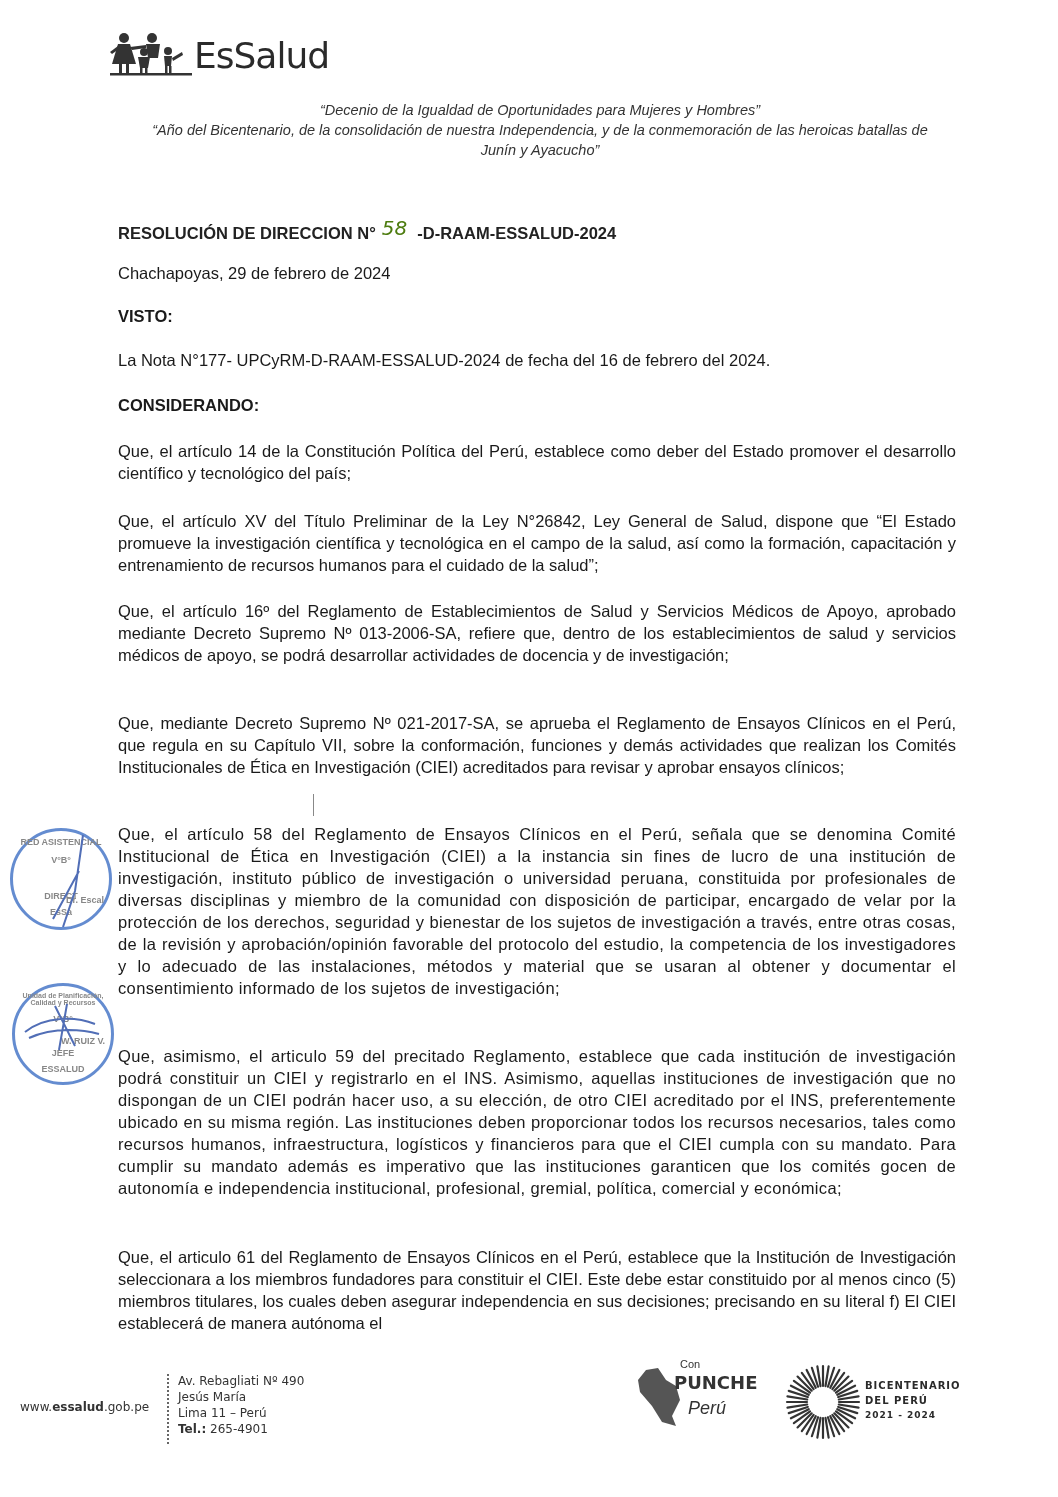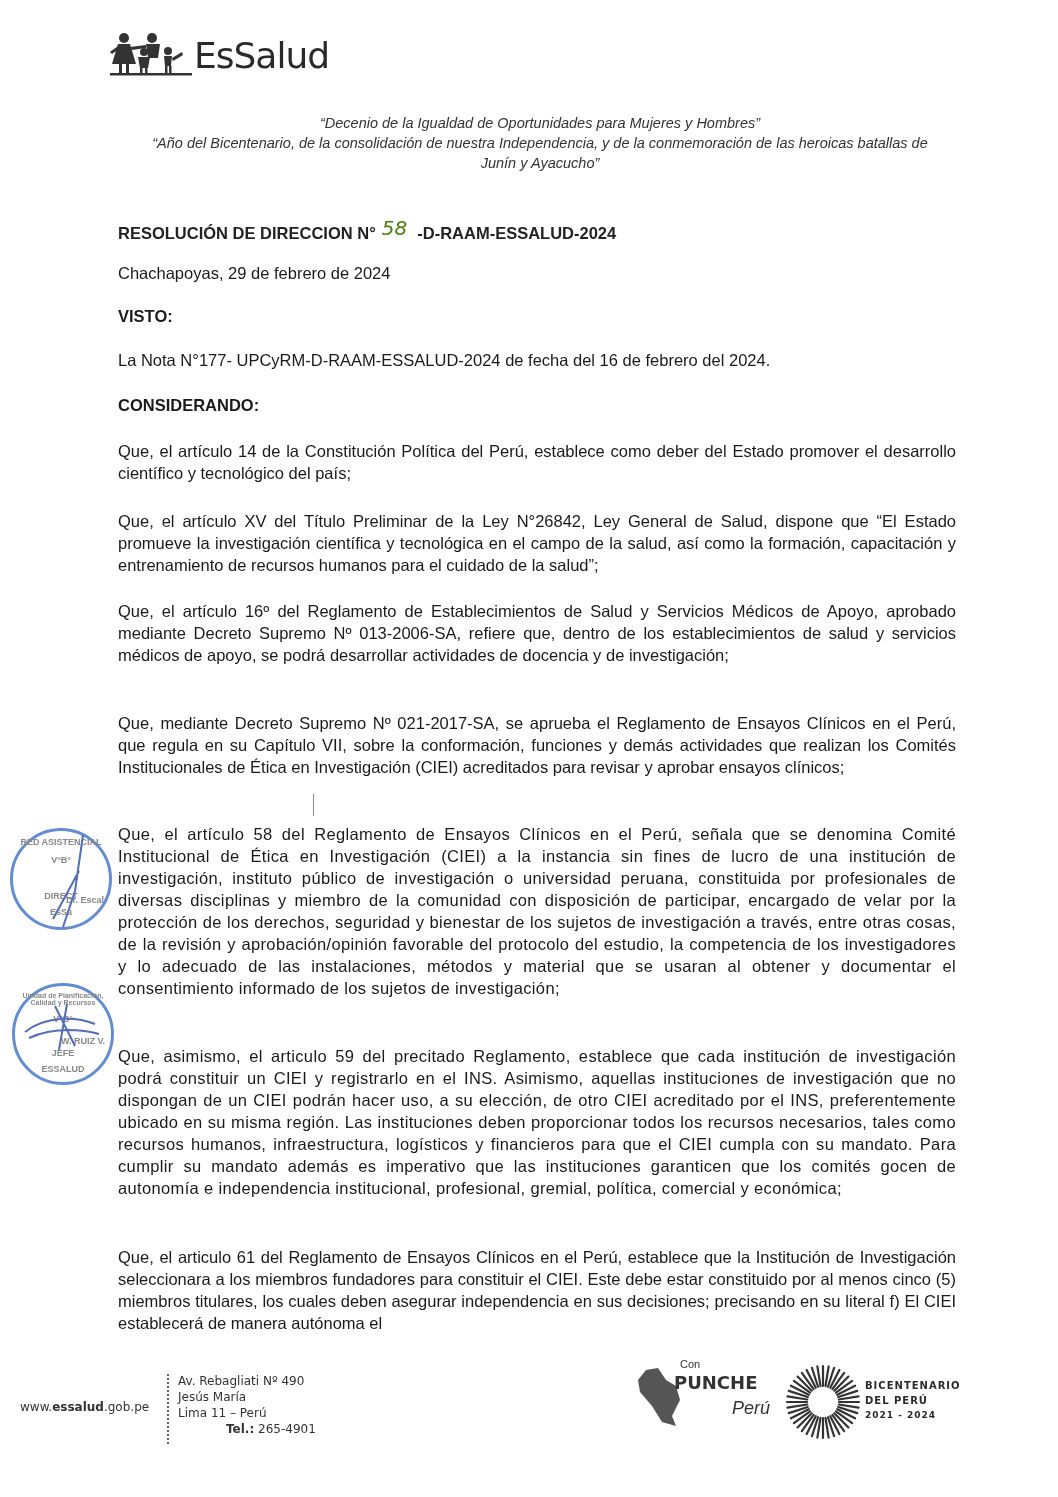--- a/index.html
+++ b/index.html
@@ -3,37 +3,37 @@
   <meta charset="utf-8">
   <style>
     html, body { margin: 0; padding: 0; background: #ffffff; }
     body {
       width: 1058px; height: 1497px; position: relative; overflow: hidden;
       font-family: "Liberation Sans", sans-serif; color: #1a1a1a;
     }
     .logo { position: absolute; left: 110px; top: 26px; height: 50px; display: flex; align-items: flex-end; }
     .logo-figures { width: 82px; height: 44px; }
     .logo-text { font-family: "DejaVu Sans", sans-serif; font-size: 36px; color: #2a2a2a; letter-spacing: -1px; margin-left: 2px; line-height: 40px; }
-    .mottos { position: absolute; left: 140px; width: 800px; top: 100px; text-align: center; font-style: italic; font-size: 14.5px; line-height: 20px; color: #333; margin-top: 13px; }
+    .mottos { position: absolute; left: 140px; width: 800px; top: 100px; text-align: center; font-style: italic; font-size: 14.5px; line-height: 20px; color: #333; }
     .res-title { position: absolute; left: 118px; top: 220px; font-weight: bold; font-size: 16.5px; color: #222; white-space: nowrap; }
     .res-number { font-family: "DejaVu Sans", sans-serif; font-weight: normal; font-style: italic; color: #4d7c0f; font-size: 20px; margin: 0 10px 0 6px; position: relative; top: -4px; }
     .place-date { position: absolute; left: 118px; top: 264px; font-size: 16.5px; }
     .visto-h { position: absolute; left: 118px; top: 307px; font-weight: bold; font-size: 16.5px; }
     .visto-b { position: absolute; left: 118px; top: 351px; font-size: 16.5px; }
     .consid-h { position: absolute; left: 118px; top: 396px; font-weight: bold; font-size: 16.5px; }
     .para { position: absolute; left: 118px; width: 838px; font-size: 16.5px; line-height: 22px; text-align: justify; color: #1a1a1a; }
     .para.wide { font-family: "Liberation Sans", sans-serif; letter-spacing: 0.35px; }
     .stamp { position: absolute; border-radius: 50%; border: 3px solid #4a78c8; color: #737373; opacity: 0.85; }
     .stamp1 { left: 10px; top: 828px; width: 96px; height: 96px; }
     .stamp2 { left: 12px; top: 983px; width: 96px; height: 96px; }
     .stamp-text { position: absolute; left: 0; right: 0; text-align: center; font-size: 9px; font-weight: bold; }
     .footer-url { position: absolute; left: 20px; top: 1400px; font-family: "DejaVu Sans", sans-serif; font-size: 12px; color: #333; }
     .footer-sep { position: absolute; left: 167px; top: 1374px; height: 70px; border-left: 2px dotted #666; }
     .footer-addr { position: absolute; left: 178px; top: 1373px; font-family: "DejaVu Sans", sans-serif; font-size: 12px; line-height: 16px; color: #333; }
-    .footer-addr .b { font-weight: bold; margin-left: 48px; }
+    .footer-addr .b { font-weight: bold; }
     .punche { position: absolute; left: 636px; top: 1358px; width: 125px; height: 80px; }
     .bicent-logo { position: absolute; left: 783px; top: 1362px; width: 80px; height: 80px; }
     .bicent-text { position: absolute; left: 865px; top: 1378px; font-family: "DejaVu Sans", sans-serif; font-size: 10px; line-height: 15px; font-weight: bold; color: #2a2a2a; letter-spacing: 1px; }
     .bicent-text .yr { font-size: 9px; }
     .mark { position: absolute; left: 313px; top: 794px; width: 1px; height: 22px; background: #888; }
   </style>
 </head>
 <body>
 
 <div class="logo">
@@ -116,21 +116,21 @@
   <div>Lima 11 – Perú</div>
   <div><span class="b">Tel.:</span><span> 265-4901</span></div>
 </div>
 
 <div class="punche">
   <svg style="position:absolute;left:0;top:8px;width:48px;height:62px;" viewBox="0 0 48 62">
     <path d="M10 4 L22 2 L30 14 L40 20 L44 34 L36 50 L40 60 L26 56 L16 40 L4 26 L2 14 Z" fill="#555"></path>
   </svg>
   <div style="position:absolute;left:44px;top:0;font-size:11px;color:#333;">Con</div>
   <div style="position:absolute;left:38px;top:14px;font-size:18px;font-weight:bold;color:#333;font-family:'DejaVu Sans',sans-serif;">PUNCHE</div>
-  <div style="position:absolute;left:52px;top:40px;font-size:18px;font-style:italic;color:#333;margin-left:44px;">Perú</div>
+  <div style="position:absolute;left:52px;top:40px;font-size:18px;font-style:italic;color:#333;">Perú</div>
 </div>
 
 <svg class="bicent-logo" id="bicent-svg" viewBox="0 0 80 80">
     <line x1="56" y1="40" x2="76" y2="40" stroke="#333" stroke-width="2.2" stroke-linecap="round"></line>
     <line x1="55.803013449522204" y1="42.50295144064369" x2="75.55678026142496" y2="45.63164074144831" stroke="#333" stroke-width="2.2" stroke-linecap="round"></line>
     <line x1="55.21690426072246" y1="44.94427190999916" x2="74.23803458662553" y2="51.124611797498105" stroke="#333" stroke-width="2.2" stroke-linecap="round"></line>
     <line x1="54.256104387013885" y1="47.26384799583275" x2="72.07623487078124" y2="56.34365799062368" stroke="#333" stroke-width="2.2" stroke-linecap="round"></line>
     <line x1="52.94427190999916" y1="49.404564036679574" x2="69.1246117974981" y2="61.160269082529034" stroke="#333" stroke-width="2.2" stroke-linecap="round"></line>
     <line x1="51.31370849898476" y1="51.31370849898476" x2="65.45584412271572" y2="65.45584412271572" stroke="#333" stroke-width="2.2" stroke-linecap="round"></line>
     <line x1="49.404564036679574" y1="52.94427190999916" x2="61.160269082529034" y2="69.1246117974981" stroke="#333" stroke-width="2.2" stroke-linecap="round"></line>

